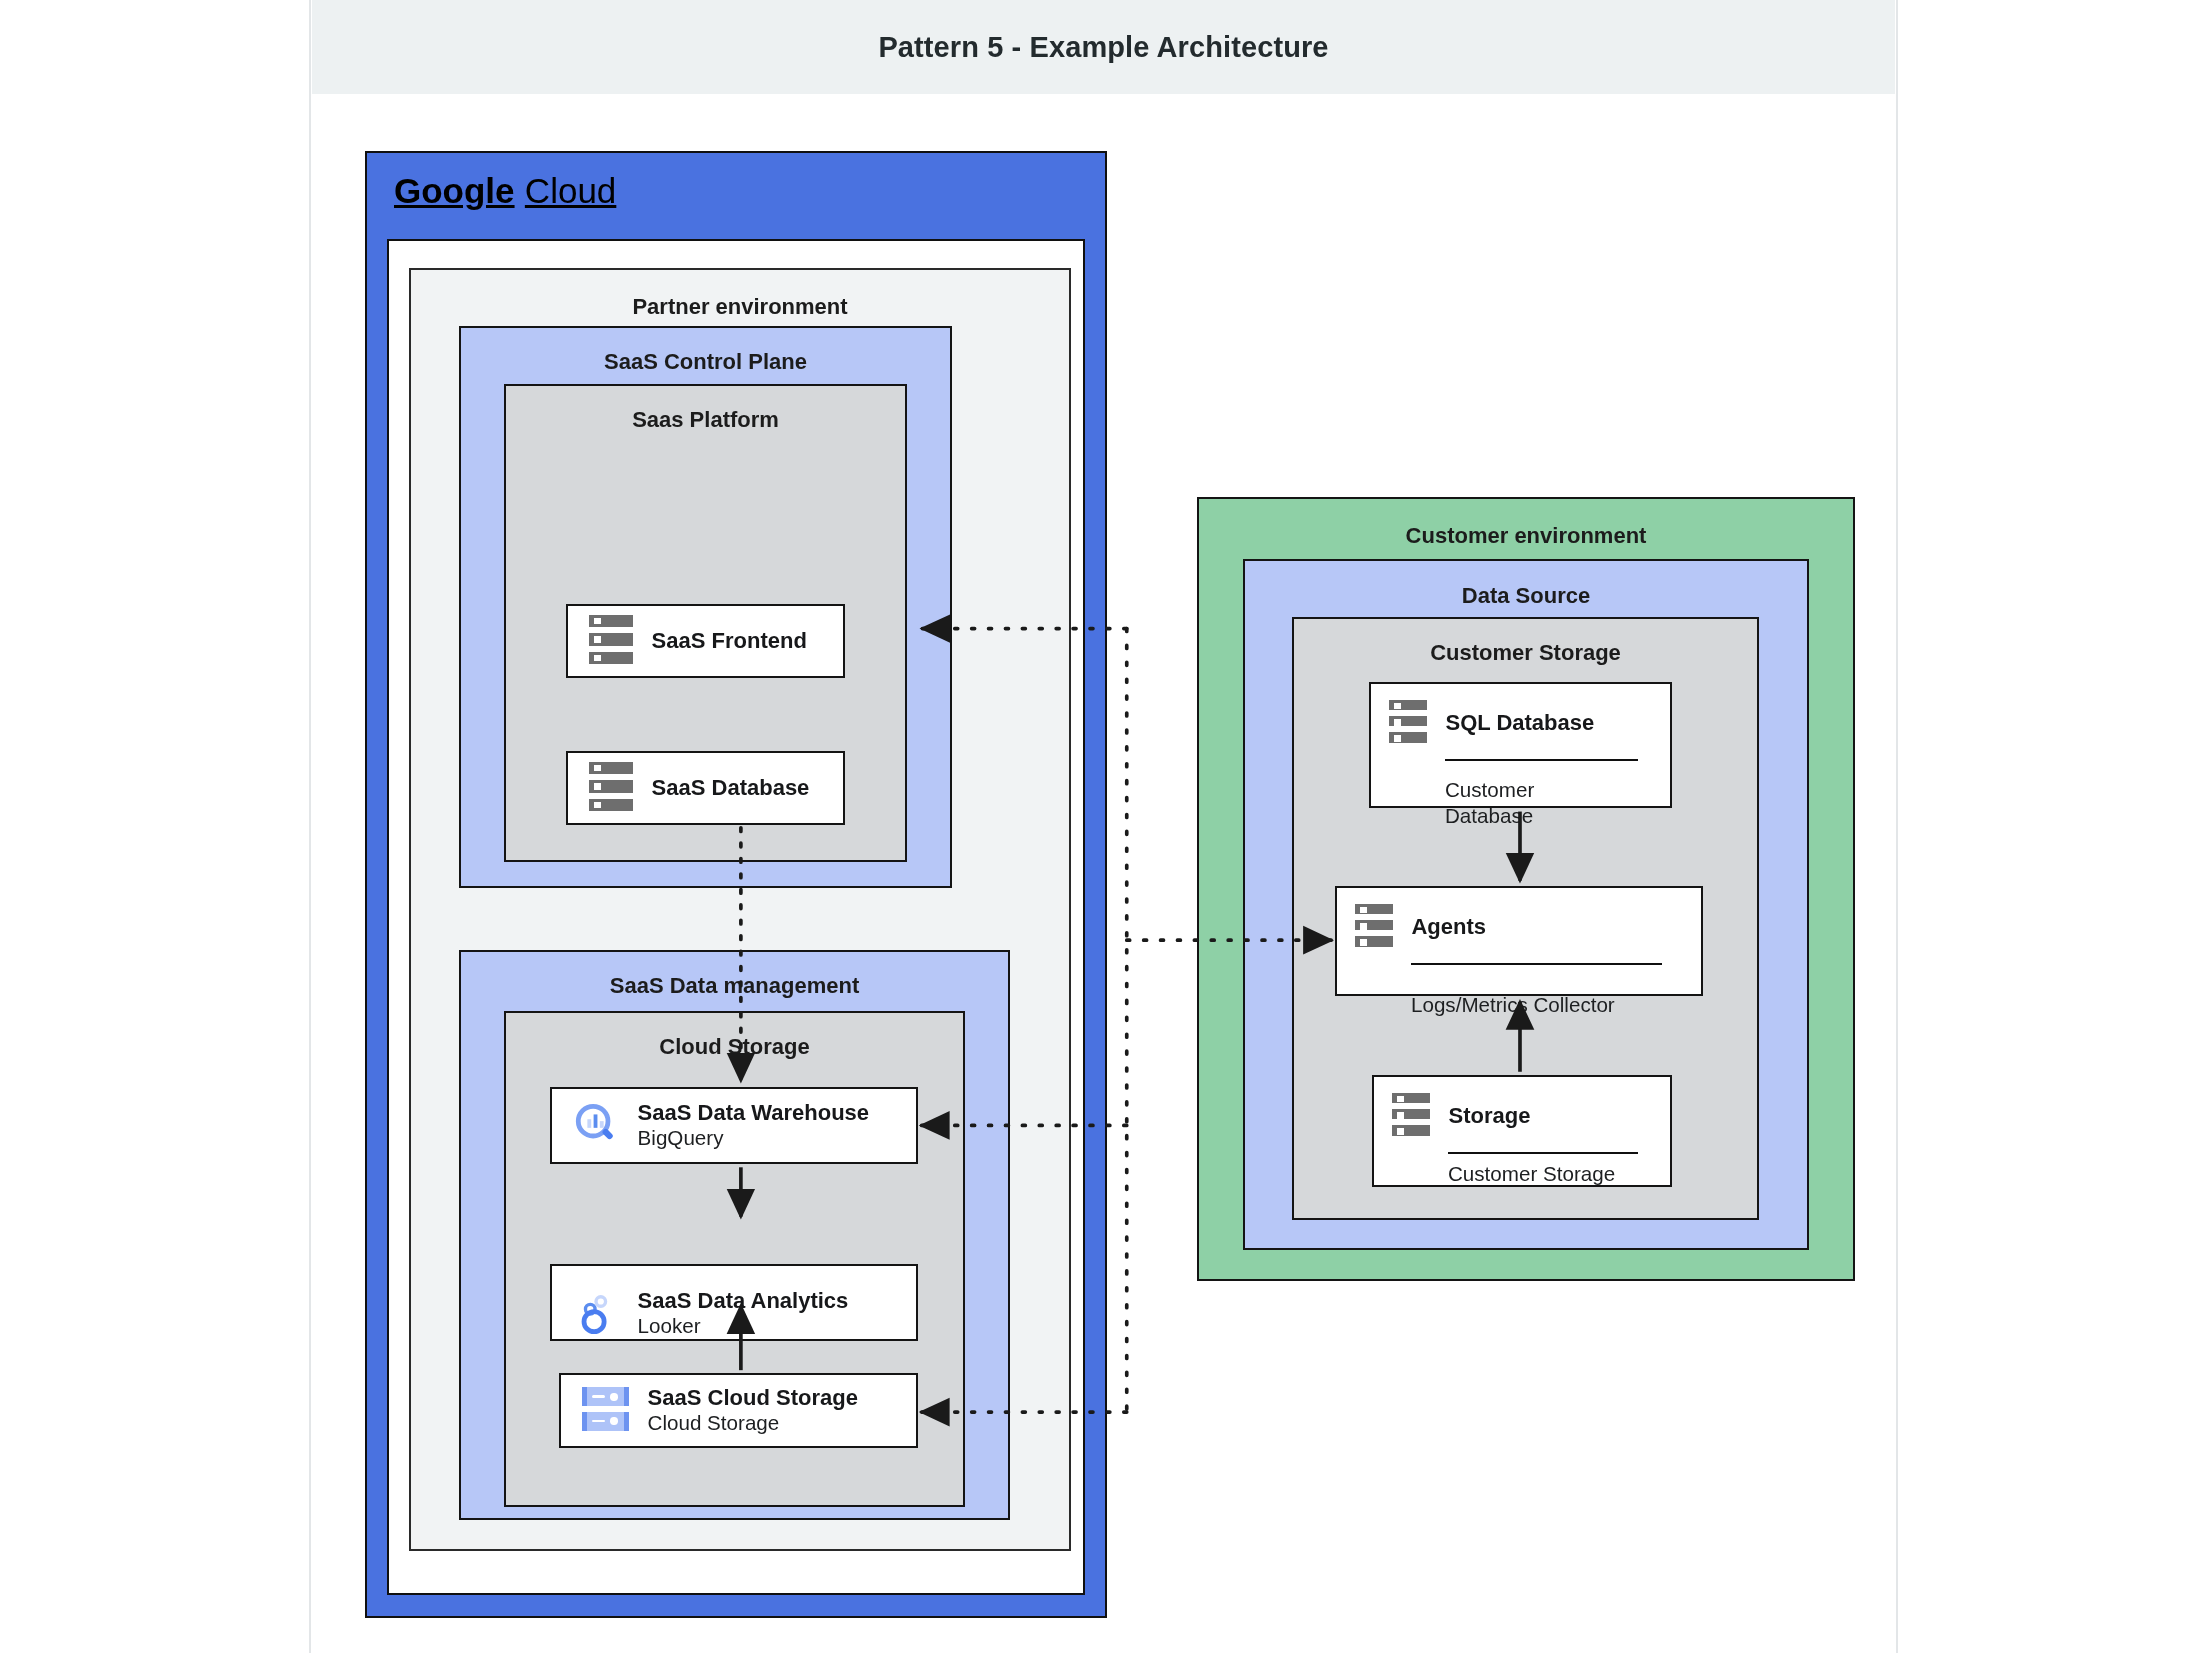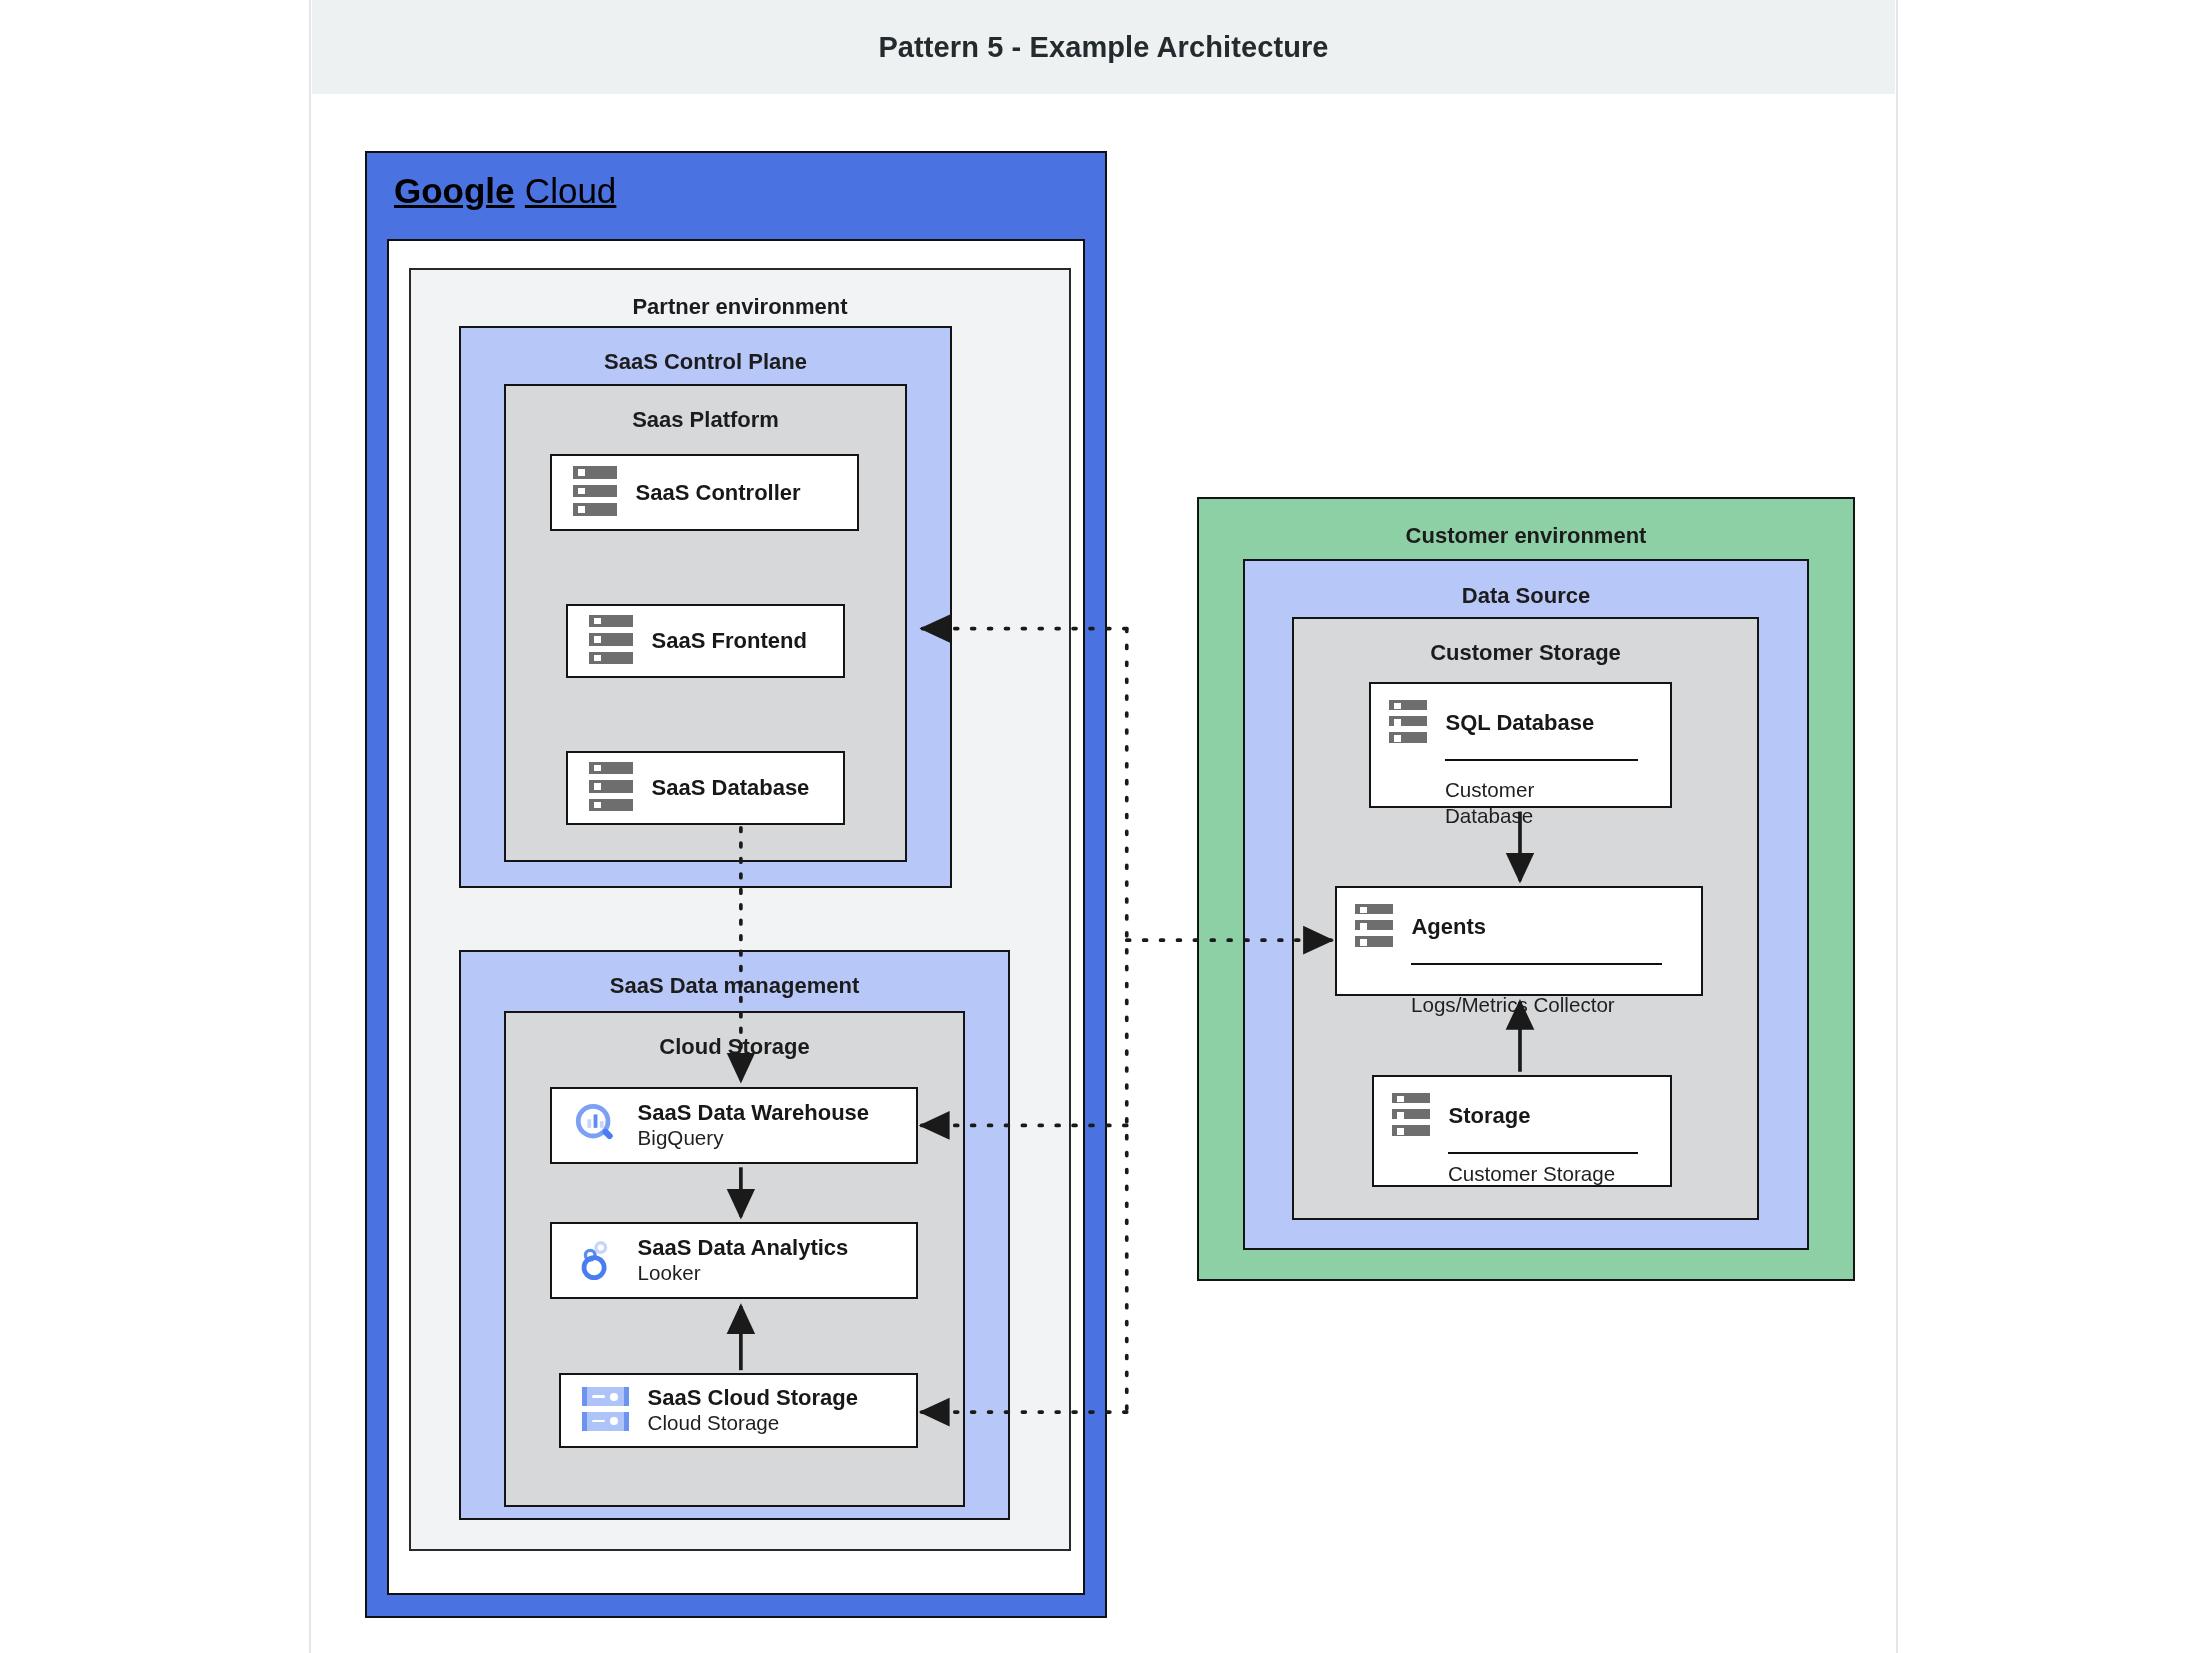--- a/index.html
+++ b/index.html
@@ -172,28 +172,20 @@
   </div>
 
   <div class="box ctrl-plane">
     <div class="lbl">SaaS Control Plane</div>
   </div>
 
   <div class="box saas-platform">
     <div class="lbl">Saas Platform</div>
   </div>
 
-  <div class="node" style="left:550px;top:454px;width:309px;height:77px;">
-    <span class="node-icon">
-      <span class="srv"><i></i><i></i><i></i></span>
-    </span>
-    <span class="node-texts">
-      <span class="node-title">SaaS Controller</span>
-    </span>
-  </div>
 
   <div class="node" style="left:566px;top:604px;width:279px;height:74px;">
     <span class="node-icon">
       <span class="srv"><i></i><i></i><i></i></span>
     </span>
     <span class="node-texts">
       <span class="node-title">SaaS Frontend</span>
     </span>
   </div>
 
@@ -223,21 +215,21 @@
         <rect x="28" y="21" width="4" height="7" fill="#c6d6fb"></rect>
         <rect x="30.5" y="31" width="12" height="6.5" rx="3" fill="#4a7df0" transform="rotate(45 36 34)"></rect>
       </svg>
     </span>
     <span class="node-texts">
       <span class="node-title">SaaS Data Warehouse</span>
       <span class="node-sub">BigQuery</span>
     </span>
   </div>
 
-  <div class="node" style="left:550px;top:1222px;width:368px;height:77px;">
+  <div class="node" style="left:550px;top:1264px;width:368px;height:77px;align-items:flex-end;">
     <span class="node-icon">
       <svg width="46" height="46" viewBox="0 0 48 48" aria-hidden="true">
         <circle cx="29" cy="12" r="5" fill="none" stroke="#c6d6fb" stroke-width="3.5"></circle>
         <circle cx="18" cy="20" r="5" fill="none" stroke="#5b8def" stroke-width="3.5"></circle>
         <circle cx="22" cy="33" r="10.5" fill="none" stroke="#4a7df0" stroke-width="5"></circle>
       </svg>
     </span>
     <span class="node-texts">
       <span class="node-title">SaaS Data Analytics</span>
       <span class="node-sub">Looker</span>

